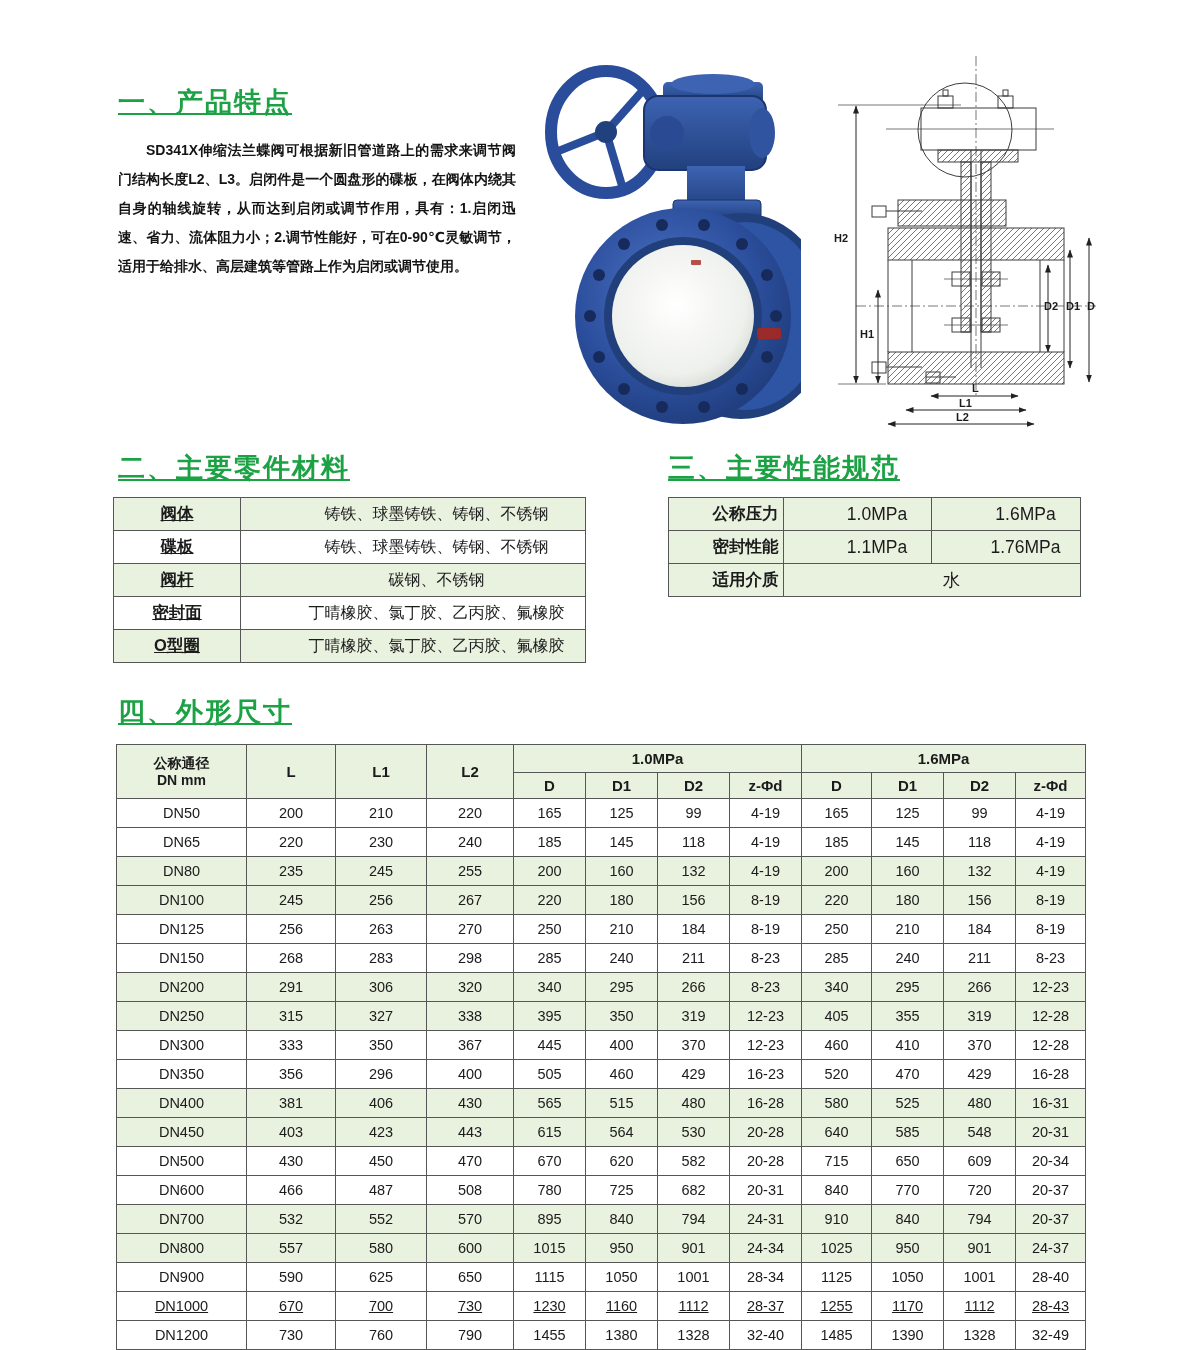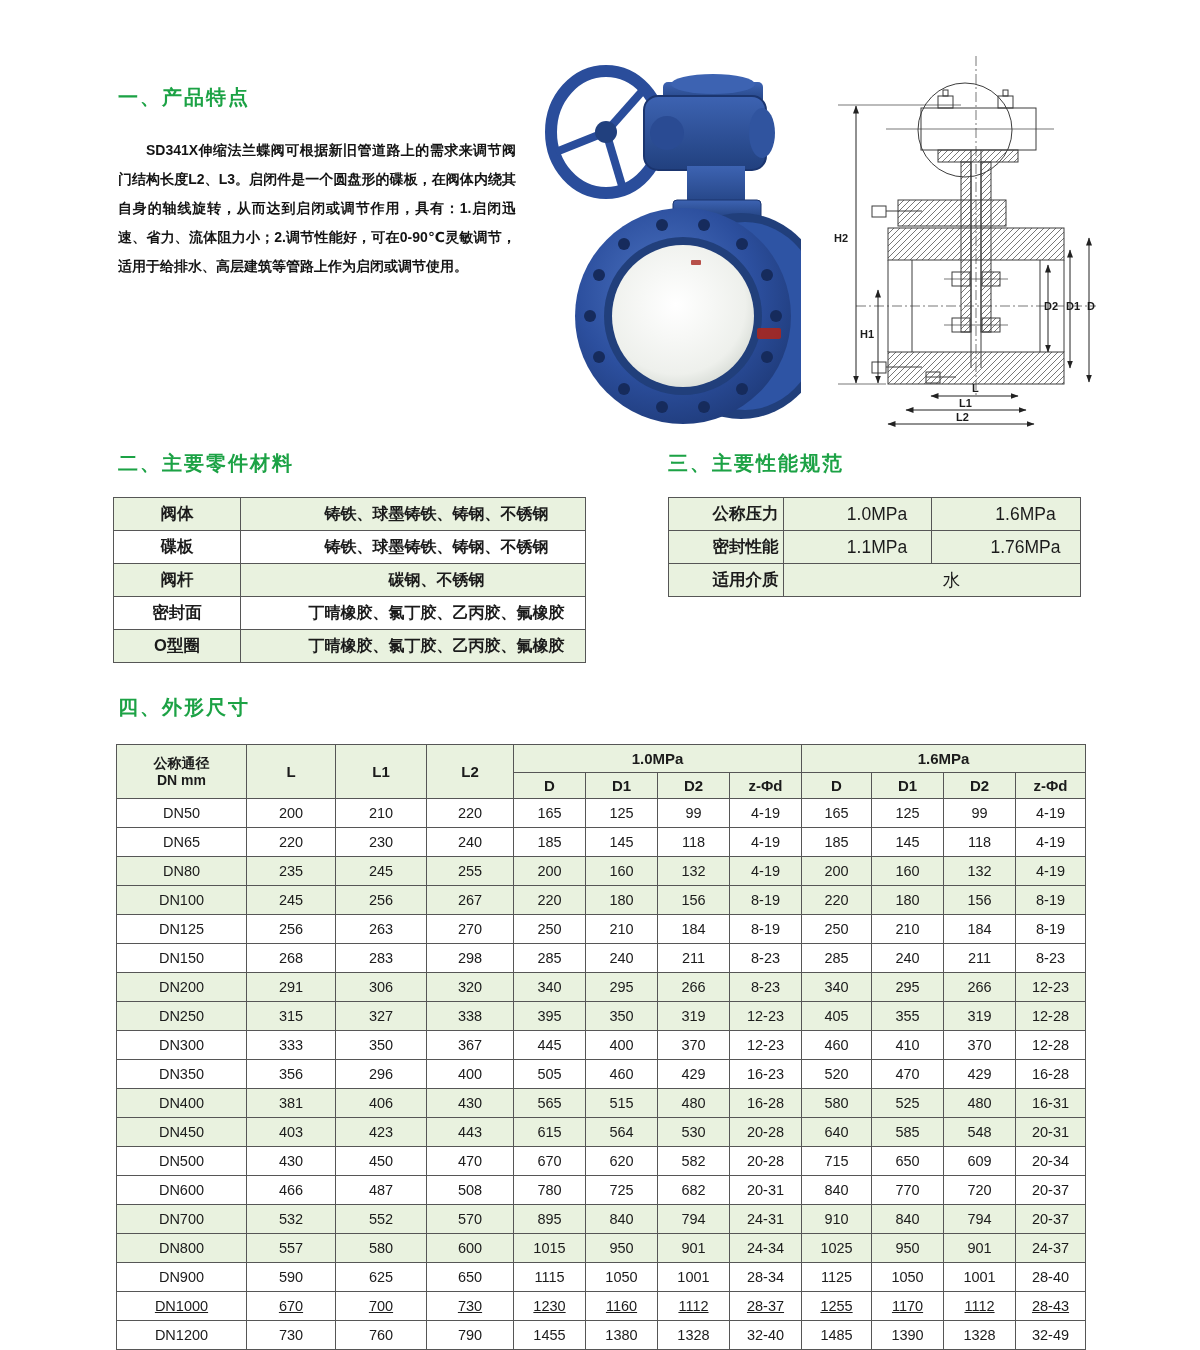--- a/index.html
+++ b/index.html
@@ -3,38 +3,39 @@
 <meta charset="utf-8">
 <style>
   html,body{margin:0;padding:0;}
   body{
     width:1200px;height:1350px;position:relative;background:#ffffff;
     font-family:"Liberation Sans","DejaVu Sans",sans-serif;color:#1b1b1b;
     -webkit-font-smoothing:antialiased;
   }
   .abs{position:absolute;}
   .sec-heading{
-    color:#1ca245;font-weight:bold;font-size:20px;letter-spacing:2px;
+    color:#1ca245;font-weight:bold;font-size:27px;letter-spacing:2px;
     white-space:nowrap;
+    text-decoration:underline;
   }
   
   .feature-text{
     width:398px;font-size:14px;line-height:29px;font-weight:600;
     text-indent:2em;color:#141414;text-align:justify;
   }
   
   table{border-collapse:collapse;table-layout:fixed;}
   td,th{border:1px solid #565656;text-align:center;vertical-align:middle;
         overflow:hidden;white-space:nowrap;}
   .tbl{border:1.5px solid #3c3c3c;}
   tr.green td,th.green,tr.green th{background:#e9f2df;}
   
   .tbl-mid td{height:30px;font-size:16px;}
-  .tbl-mid td.lbl{font-weight:bold;font-size:16.5px;}
-  .tbl-mid td.val{font-weight:700;padding-left:48px;}
+  .tbl-mid td.lbl{font-weight:bold;font-size:16.5px;text-decoration:underline;}
+  .tbl-mid td.val{font-weight:400;padding-left:48px;}
   .tbl-perf td{height:30px;font-size:16px;padding-left:40px;}
   .tbl-perf td.lbl{font-weight:bold;font-size:16.5px;}
   .tbl-perf td.val{font-weight:500;font-size:17.5px;}
   
   .tbl-dim th{font-size:15px;font-weight:600;background:#e9f2df;}
   .tbl-dim td{height:26px;font-size:14.5px;font-weight:400;}
   .tbl-dim .dn2{font-size:14px;line-height:17px;}
   .drawing-label{font-family:"Liberation Sans",sans-serif;}
 </style>
 </head>

